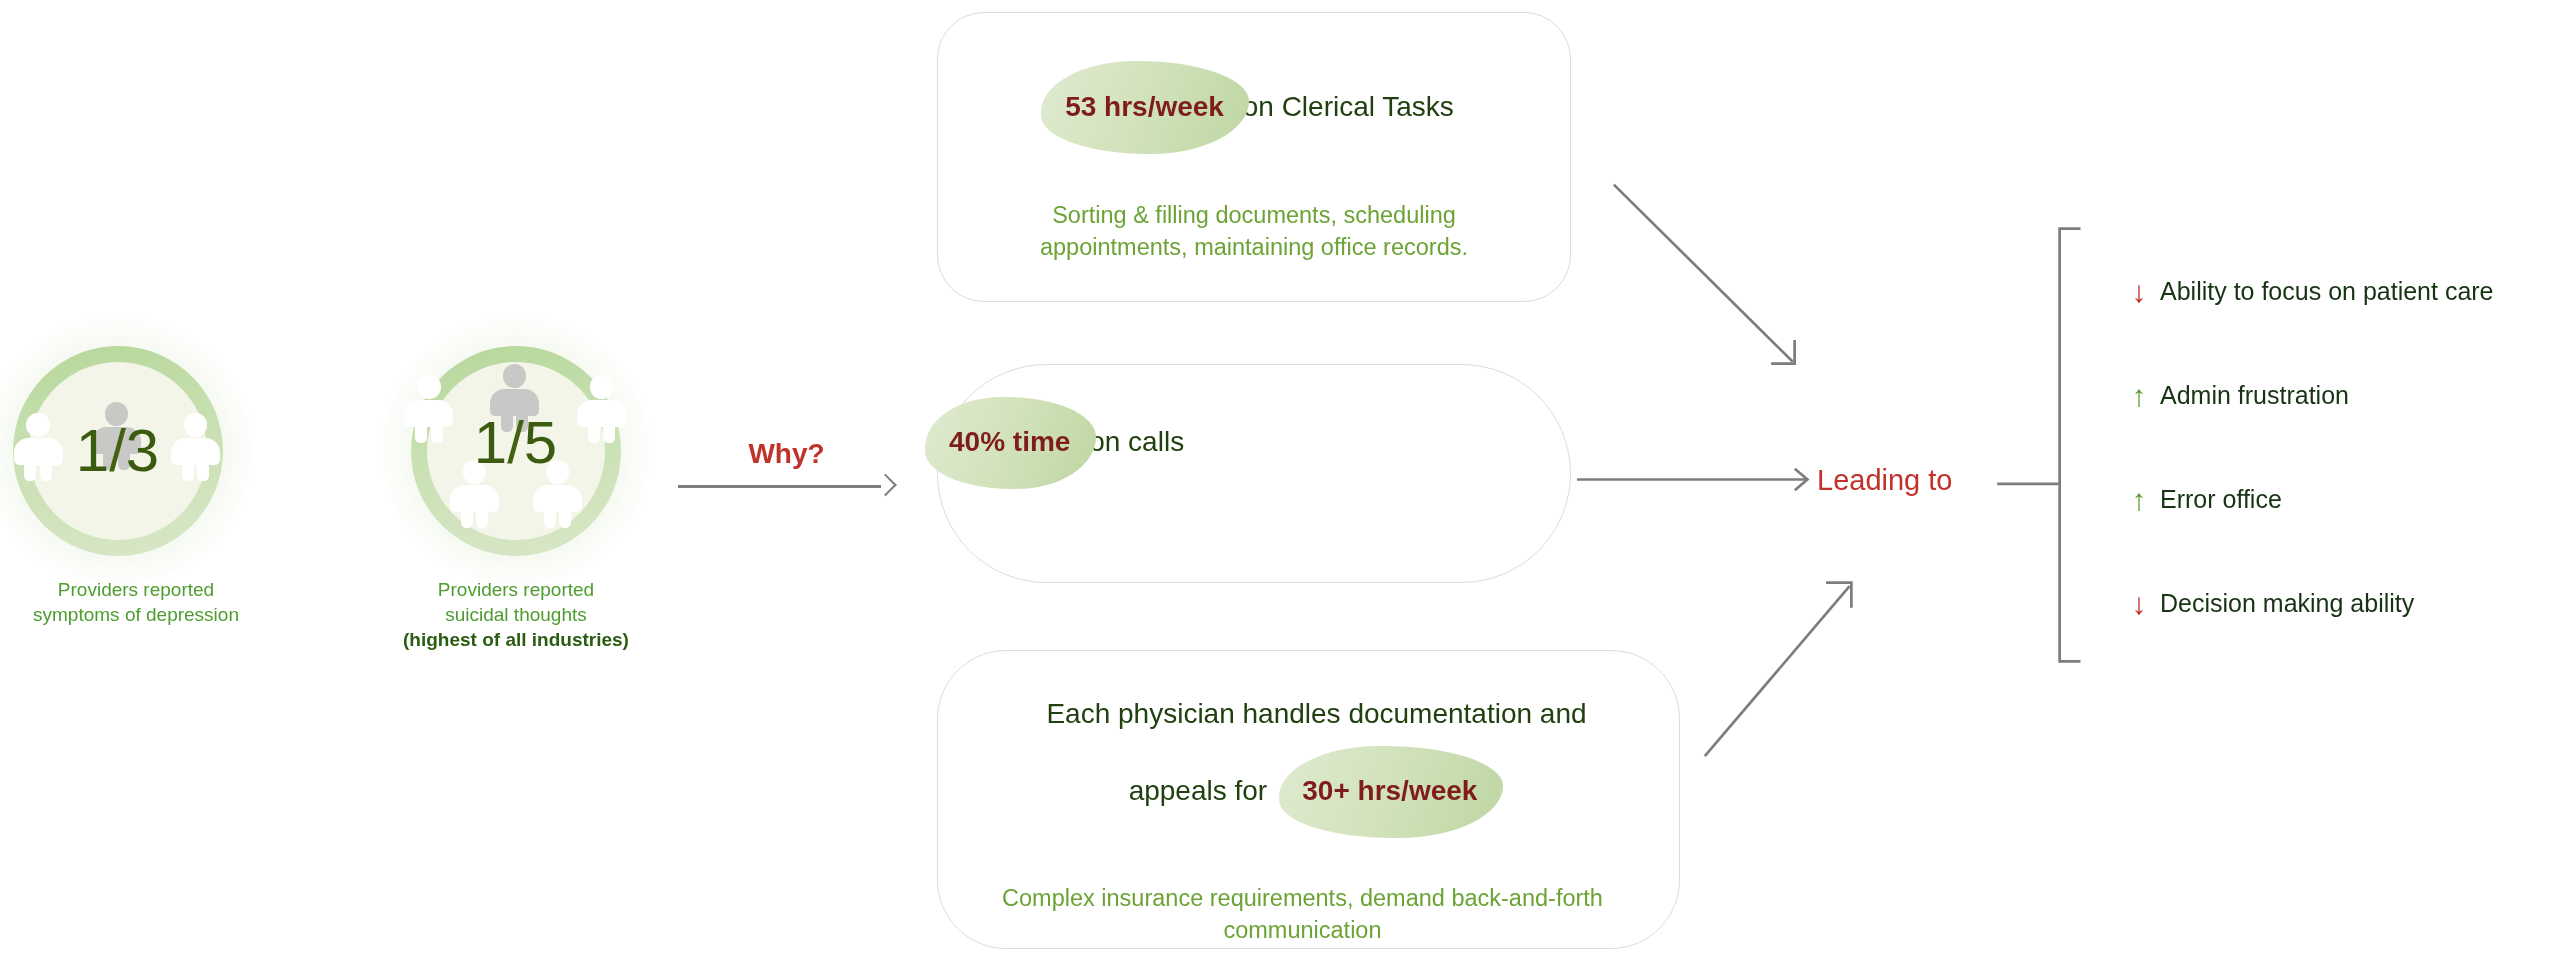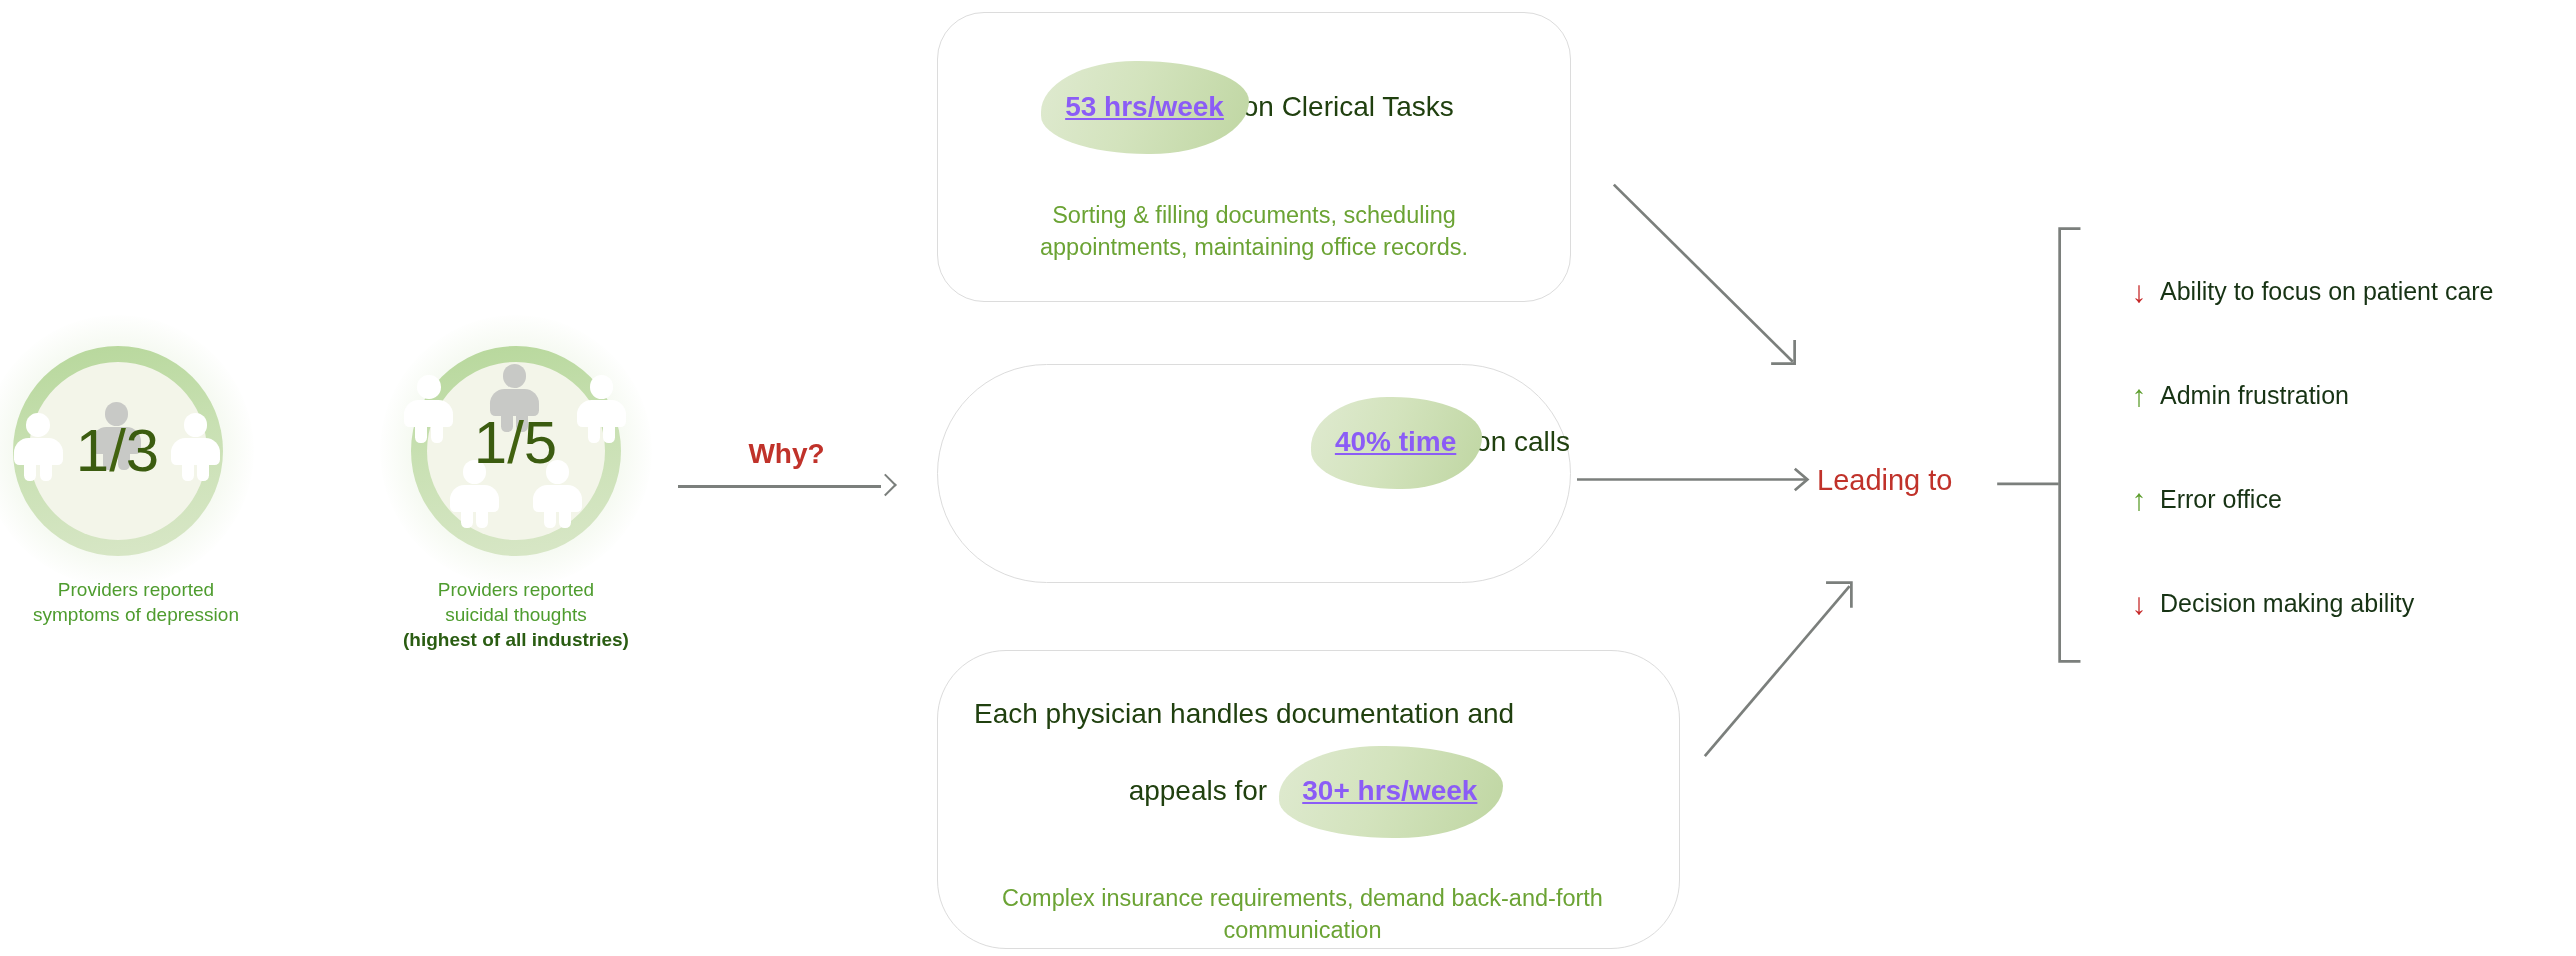--- a/index.html
+++ b/index.html
@@ -179,24 +179,23 @@
   .card-sub {
     color: #6ba334;
     font-size: 23.5px;
     line-height: 1.38;
     text-align: center;
   }
   .hl {
     position: relative;
     display: inline-block;
     padding: 1.8px 11px;
-    color: #8b5cf6;
+    color: #7f1d1d;
     font-weight: 700;
     z-index: 1;
-    text-decoration: underline;
   }
   .hl::before {
     content: "";
     position: absolute;
     left: -12.7px;
     right: -14.5px;
     top: -23.5px;
     bottom: -25px;
     z-index: -1;
     background: linear-gradient(110deg, #dfead0 0%, #d3e3bd 45%, #bfd6a2 100%);
@@ -341,28 +340,28 @@
 
   <div class="card" style="left:937px; top:11.8px; width:634px; height:290px; border-radius:47px;">
     <div class="card-main" style="position:absolute; left:0; right:0; top:72px; text-align:center;">
       <span class="hl">53 hrs/week</span>
       <span>on Clerical Tasks</span>
     </div>
     <div class="card-sub" style="position:absolute; left:51px; right:51px; top:186px;">Sorting &amp; filling documents, scheduling appointments, maintaining office records.</div>
   </div>
 
   <div class="card" style="left:937px; top:364px; width:634px; height:219px; border-radius:110px/110px;">
-    <div class="card-main" style="position:absolute; left:8px; right:0; top:55px; text-align:right;">
+    <div class="card-main" style="position:absolute; left:0; right:0; top:55px; text-align:left;">
       <span class="hl">40% time</span>
       <span>on calls</span>
     </div>
   </div>
 
   <div class="card" style="left:937px; top:650px; width:743px; height:299px; border-radius:69px;">
-    <div class="card-main" style="position:absolute; left:36px; right:20px; top:43px; text-align:left;">Each physician handles documentation and</div>
+    <div class="card-main" style="position:absolute; left:36px; right:20px; top:43px; text-align:center;">Each physician handles documentation and</div>
     <div class="card-main" style="position:absolute; left:0; right:0; top:118px; text-align:center;">
       <span>appeals for</span>
       <span class="hl" style="margin-left:16.3px;">30+ hrs/week</span>
     </div>
     <div class="card-sub" style="position:absolute; left:56px; right:68px; top:210px;margin-top:21px;">Complex insurance requirements, demand back-and-forth communication</div>
   </div>
 
   <svg class="conn" style="left:1612px; top:181px; width:217px; height:226px;" viewBox="0 0 240 250">
     <line x1="2" y1="4" x2="200" y2="200"></line>
     <polyline points="176,202 202,202 202,176" style="transform-origin:202px 202px;"></polyline>

